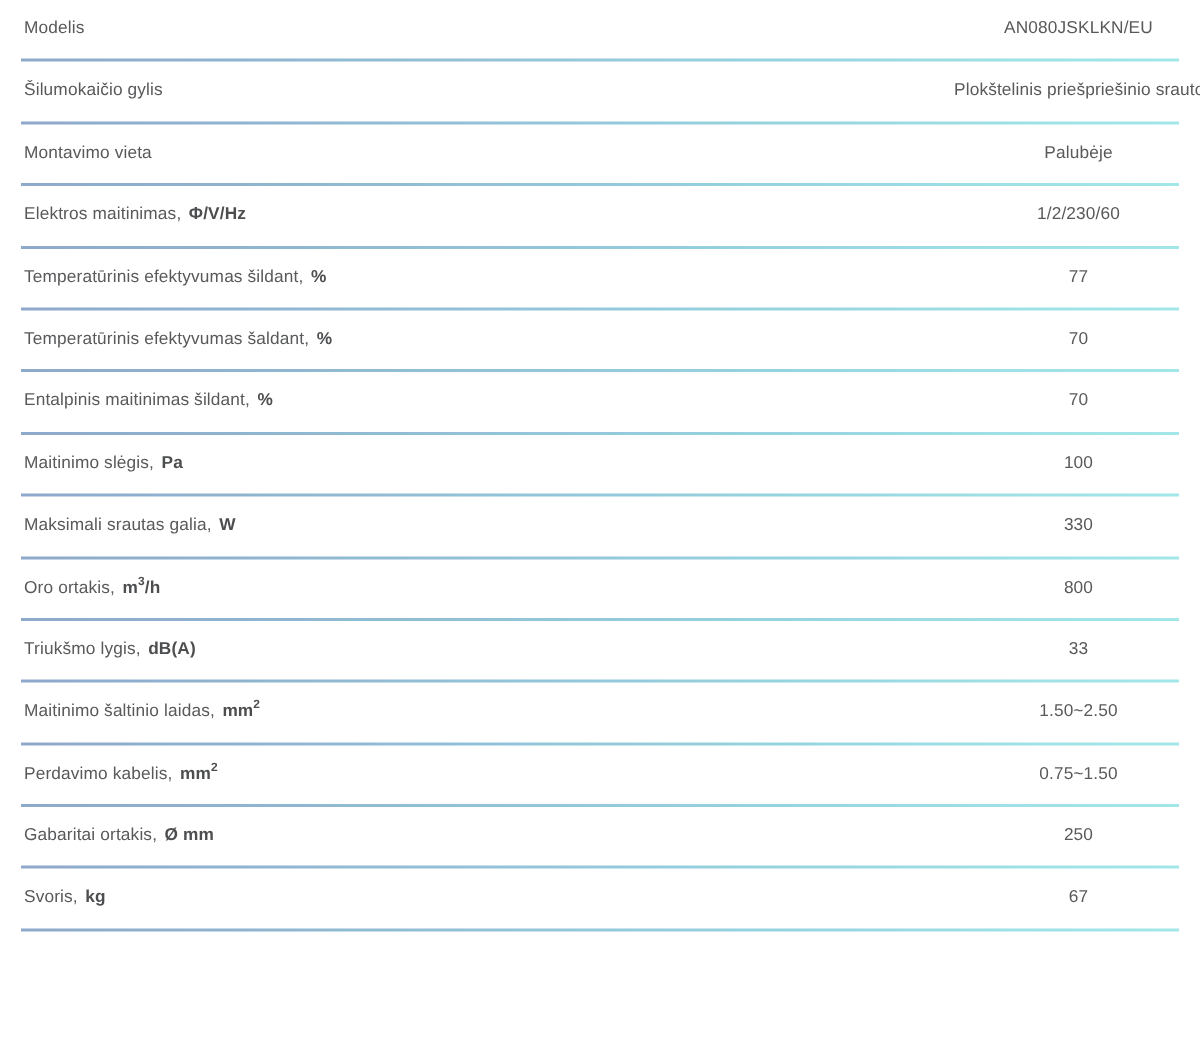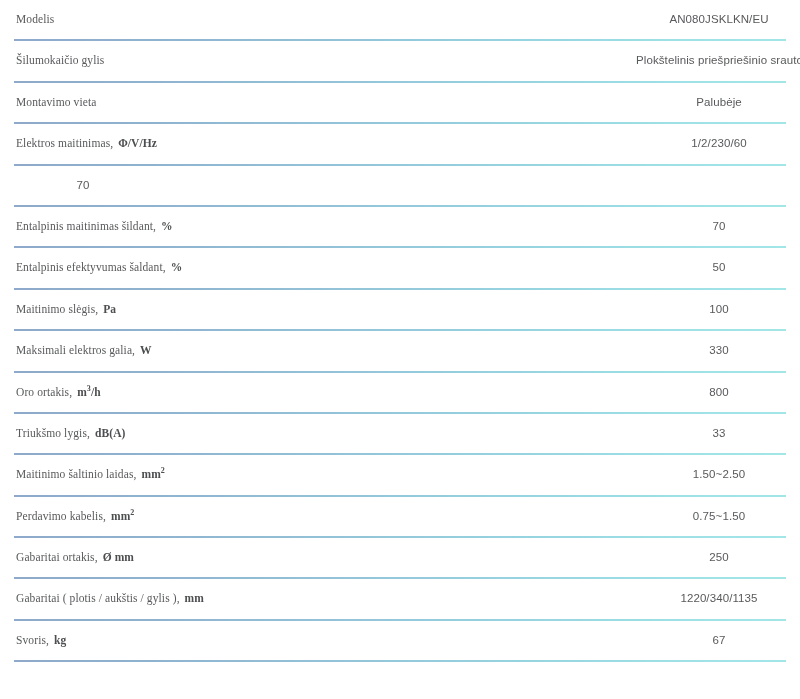--- a/index.html
+++ b/index.html
@@ -49,21 +49,20 @@
 
   .spec-label {
     flex: 0 0 620px;
     padding-left: 16px;
     padding-top: 12px;
     font-size: 11.5px;
     line-height: 14px;
     letter-spacing: 0.1px;
     white-space: nowrap;
     color: #58595b;
-    font-family: Liberation Serif, serif;
   }
 
   .spec-unit {
     font-weight: bold;
     color: #4d4e50;
     padding-left: 5px;
   }
 
   .spec-unit sup {
     font-size: 8px;
@@ -113,44 +112,45 @@
         <span class="spec-value-inner">Palubėje</span>
       </div>
     </div>
     <div class="spec-row">
       <div class="spec-label"><span>Elektros maitinimas,</span><span class="spec-unit"><span>Φ/V/Hz</span></span></div>
       <div class="spec-value">
         <span class="spec-value-inner">1/2/230/60</span>
       </div>
     </div>
     <div class="spec-row">
+      <div class="spec-label"><span>Temperatūrinis efektyvumas šildant,</span><span class="spec-unit"><span>%</span></span></div>
+      <div class="spec-value">
+        <span class="spec-value-inner">77</span>
+      </div>
+    </div>
+    <div class="spec-row">
+      <div class="spec-label"><span>Temperatūrinis efektyvumas šaldant,</span><span class="spec-unit"><span>%</span></span></div>
       <div class="spec-value">
         <span class="spec-value-inner">70</span>
       </div>
     </div>
     <div class="spec-row">
       <div class="spec-label"><span>Entalpinis maitinimas šildant,</span><span class="spec-unit"><span>%</span></span></div>
       <div class="spec-value">
         <span class="spec-value-inner">70</span>
       </div>
     </div>
     <div class="spec-row">
-      <div class="spec-label"><span>Entalpinis efektyvumas šaldant,</span><span class="spec-unit"><span>%</span></span></div>
-      <div class="spec-value">
-        <span class="spec-value-inner">50</span>
-      </div>
-    </div>
-    <div class="spec-row">
       <div class="spec-label"><span>Maitinimo slėgis,</span><span class="spec-unit"><span>Pa</span></span></div>
       <div class="spec-value">
         <span class="spec-value-inner">100</span>
       </div>
     </div>
     <div class="spec-row">
-      <div class="spec-label"><span>Maksimali elektros galia,</span><span class="spec-unit"><span>W</span></span></div>
+      <div class="spec-label"><span>Maksimali srautas galia,</span><span class="spec-unit"><span>W</span></span></div>
       <div class="spec-value">
         <span class="spec-value-inner">330</span>
       </div>
     </div>
     <div class="spec-row">
       <div class="spec-label"><span>Oro ortakis,</span><span class="spec-unit"><span>m</span><sup>3</sup><span>/h</span></span></div>
       <div class="spec-value">
         <span class="spec-value-inner">800</span>
       </div>
     </div>
@@ -172,24 +172,18 @@
         <span class="spec-value-inner">0.75~1.50</span>
       </div>
     </div>
     <div class="spec-row">
       <div class="spec-label"><span>Gabaritai ortakis,</span><span class="spec-unit"><span>Ø mm</span></span></div>
       <div class="spec-value">
         <span class="spec-value-inner">250</span>
       </div>
     </div>
     <div class="spec-row">
-      <div class="spec-label"><span>Gabaritai ( plotis / aukštis / gylis ),</span><span class="spec-unit"><span>mm</span></span></div>
-      <div class="spec-value">
-        <span class="spec-value-inner">1220/340/1135</span>
-      </div>
-    </div>
-    <div class="spec-row">
       <div class="spec-label"><span>Svoris,</span><span class="spec-unit"><span>kg</span></span></div>
       <div class="spec-value">
         <span class="spec-value-inner">67</span>
       </div>
     </div>
   </div>
 
 </body></html>

